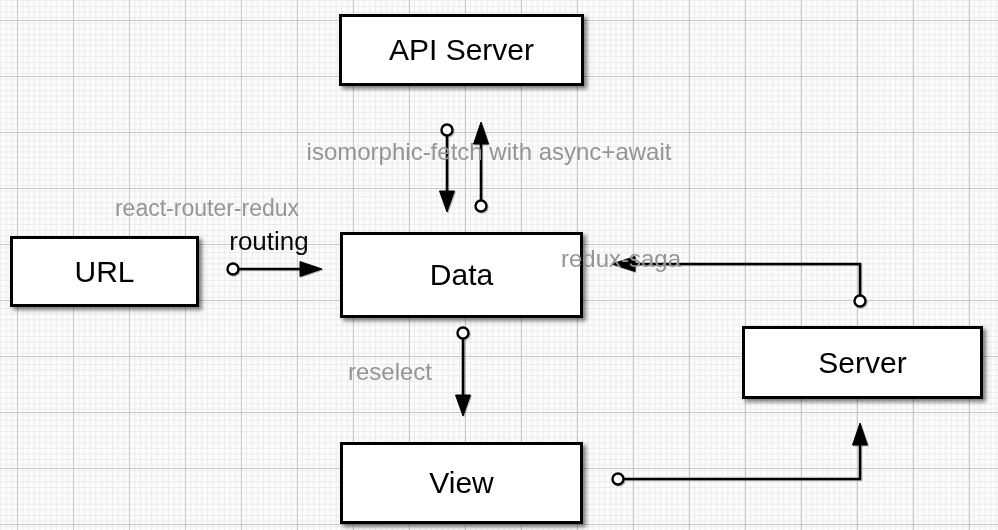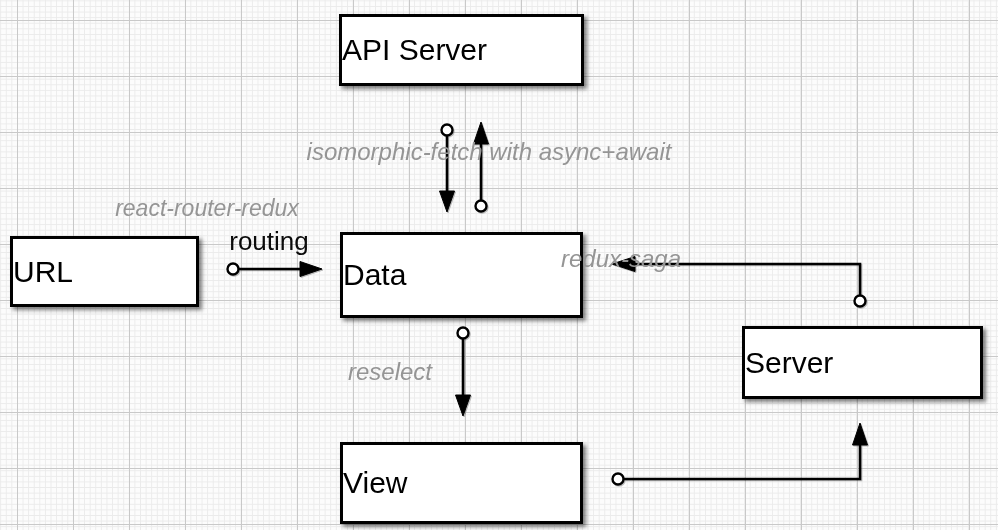--- a/index.html
+++ b/index.html
@@ -43,34 +43,34 @@
     stroke-width: 2.4;
   }
   .node {
     position: absolute;
     box-sizing: border-box;
     background: #fff;
     border: 3px solid #000;
     box-shadow: 2.5px 3px 4px rgba(0,0,0,0.5);
     display: flex;
     align-items: center;
-    justify-content: flex-start;
+    justify-content: center;
   }
   .node-label {
     font-size: 30px;
     color: #000;
     white-space: nowrap;
   }
   .lbl {
     position: absolute;
     transform: translate(-50%, -50%);
     white-space: nowrap;
     font-size: 23px;
   }
-  .lbl.gray  { color: #959595; font-style: italic; }
+  .lbl.gray  { color: #959595; }
   .lbl.black { color: #0a0a0a; font-size: 26px; }
   .lbl.md    { font-size: 24px; }
 </style>
 </head>
 <body>
 
 <div class="canvas">
 
   <svg class="arrows-layer" viewBox="0 0 998 530" aria-hidden="true">
     <g>

